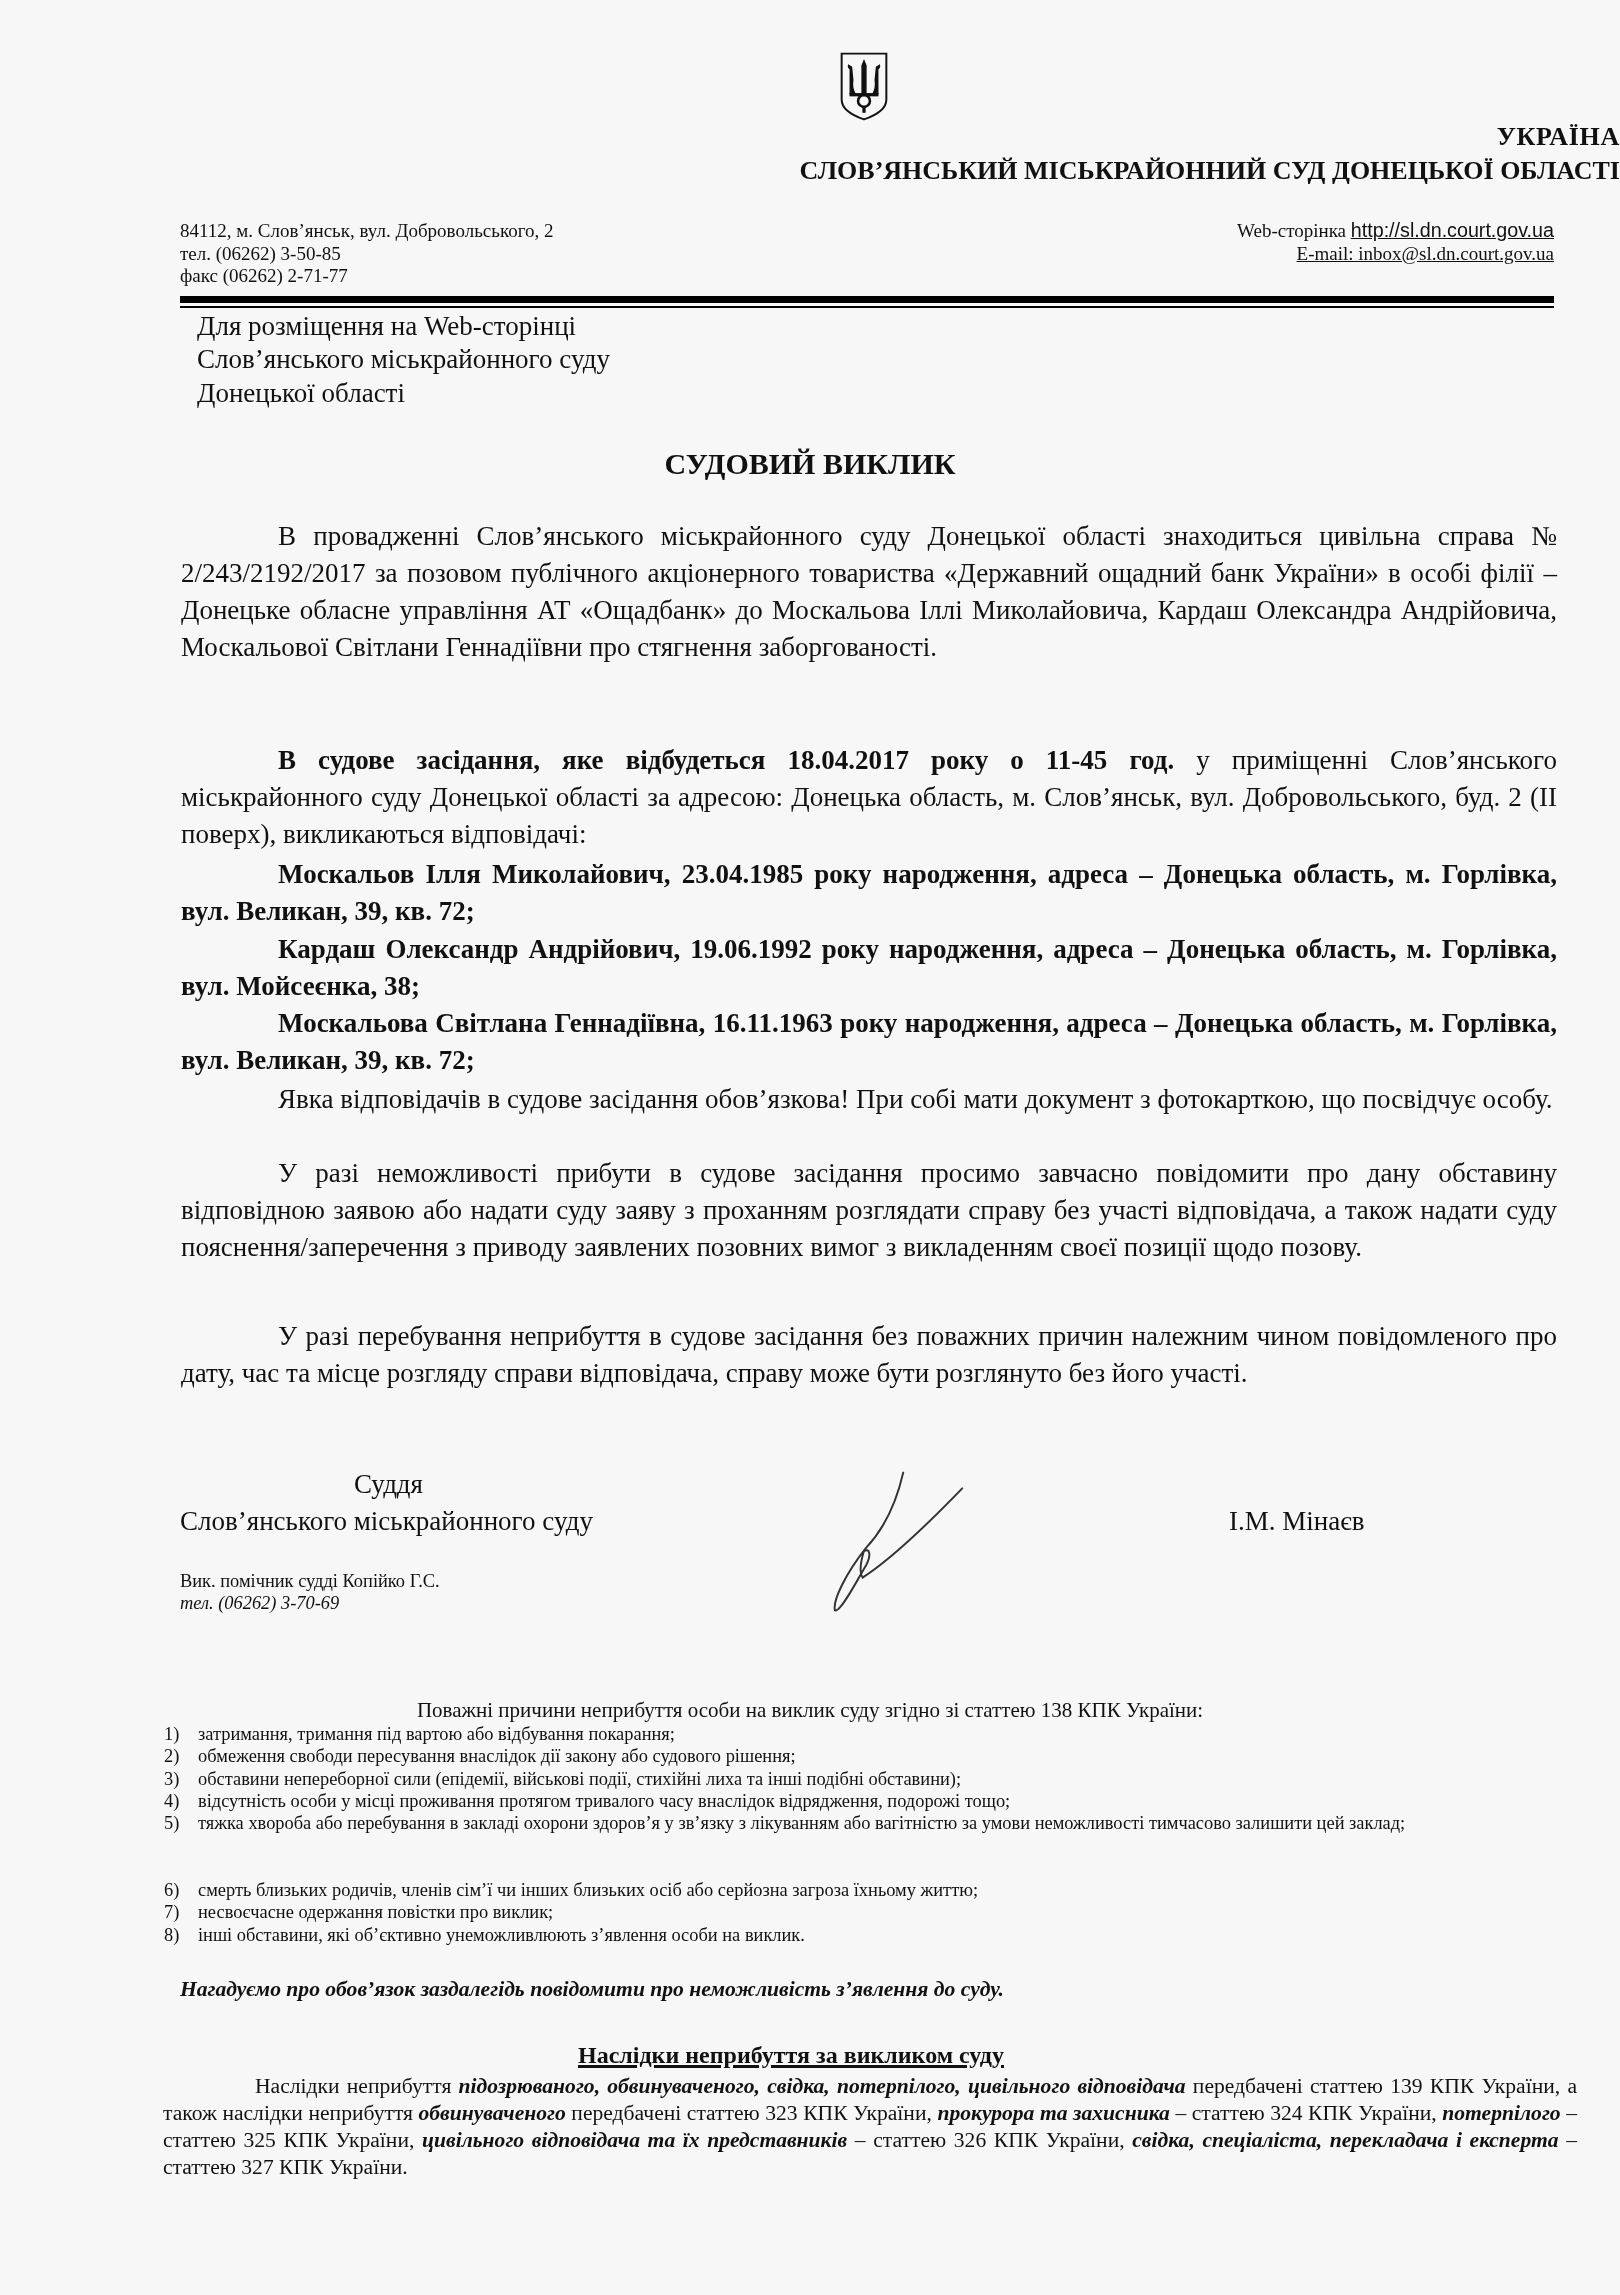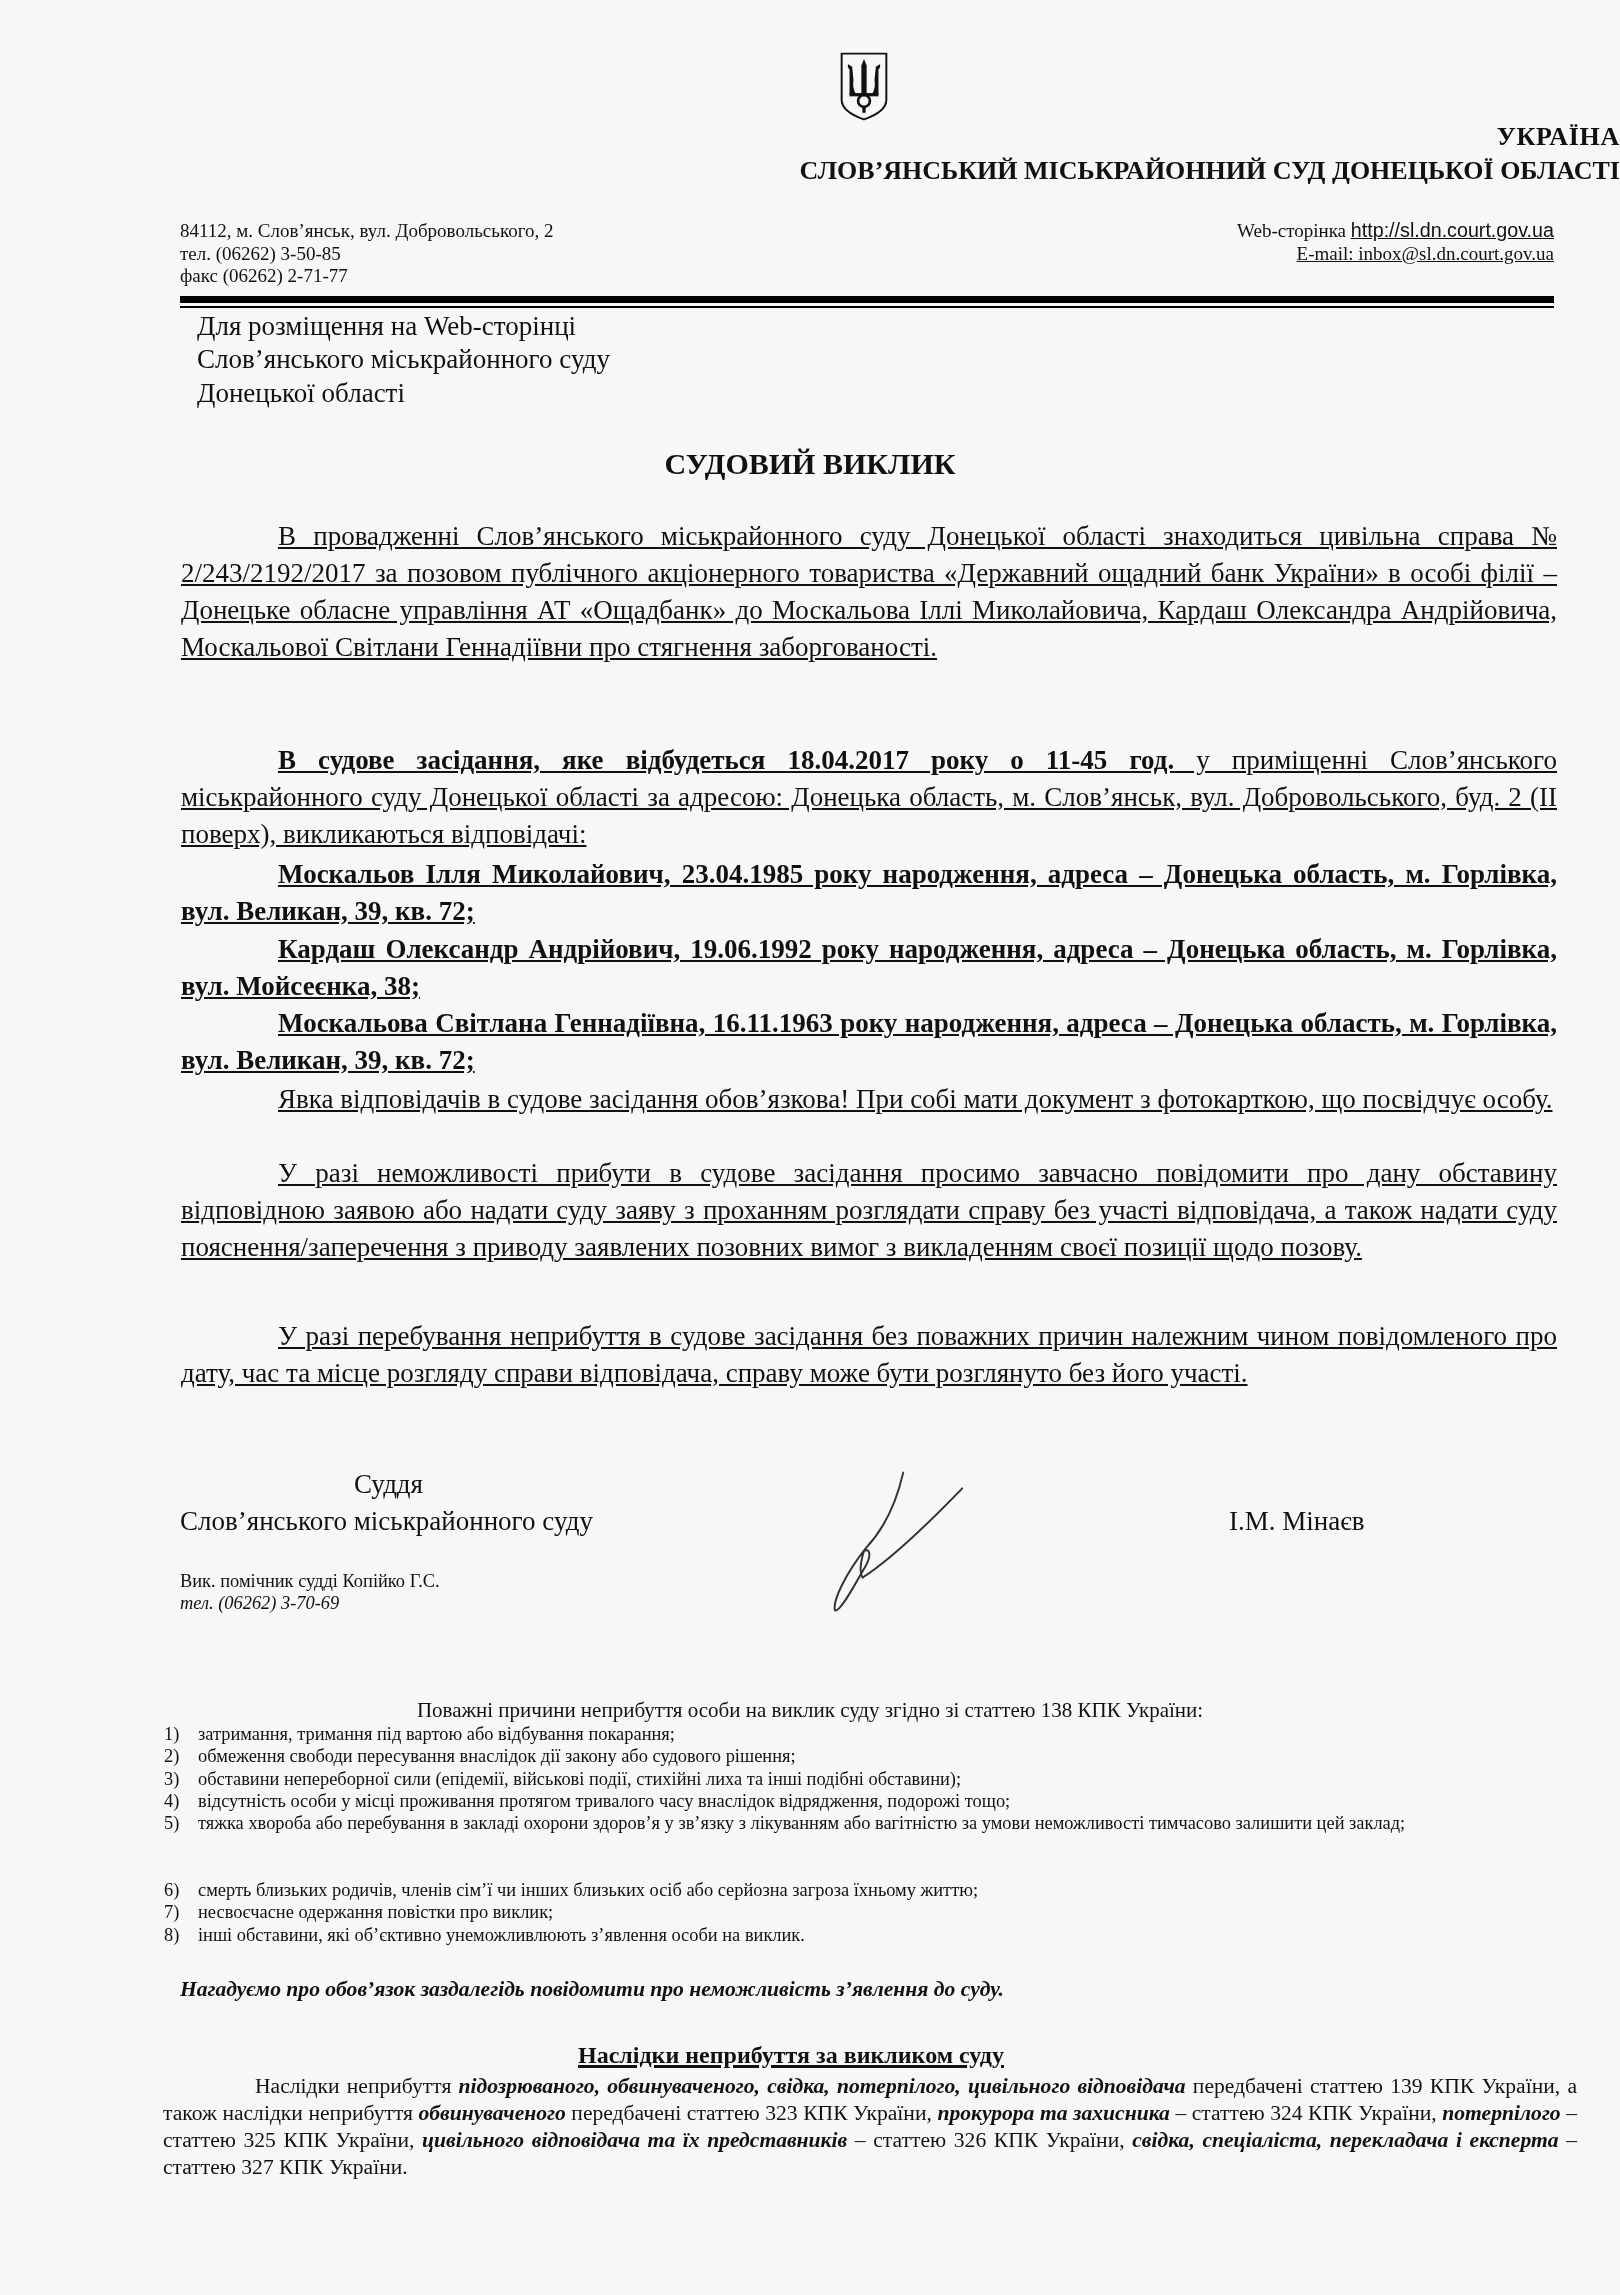--- a/index.html
+++ b/index.html
@@ -18,21 +18,21 @@
     #web .url { font-family: "Liberation Sans", sans-serif; text-decoration: underline; font-size: 19.7px; }
     #email { top: 243px; text-decoration: underline; }
     #rule-thick { left: 180px; right: 66px; top: 296px; height: 7.2px; background: #000; }
     #rule-thin { left: 180px; right: 66px; top: 306px; height: 2px; background: #000; }
     .dest { left: 197px; font-size: 27px; }
     #dest1 { top: 311px; } #dest2 { top: 344px; } #dest3 { top: 378px; }
     #doc-title { left: 0; width: 1620px; top: 447px; text-align: center; font-weight: bold; font-size: 30px; }
     .body-text {
       left: 181px; width: 1376px; font-size: 27px; line-height: 37px; text-align: justify;
     }
-    .indent { text-indent: 97px; text-decoration: underline; }
+    .indent { text-indent: 97px; }
     #para1 { top: 518px; }
     #para2 { top: 742px; }
     .defendant { font-weight: bold; }
     #def1 { top: 856px; } #def2 { top: 931px; } #def3 { top: 1005px; }
     #para3 { top: 1081px; }
     #para4 { top: 1155px; }
     #para5 { top: 1318px; }
     .sig { font-size: 27px; }
     #judge-title { left: 354px; top: 1469px; }
     #judge-court { left: 180px; top: 1506px; }

